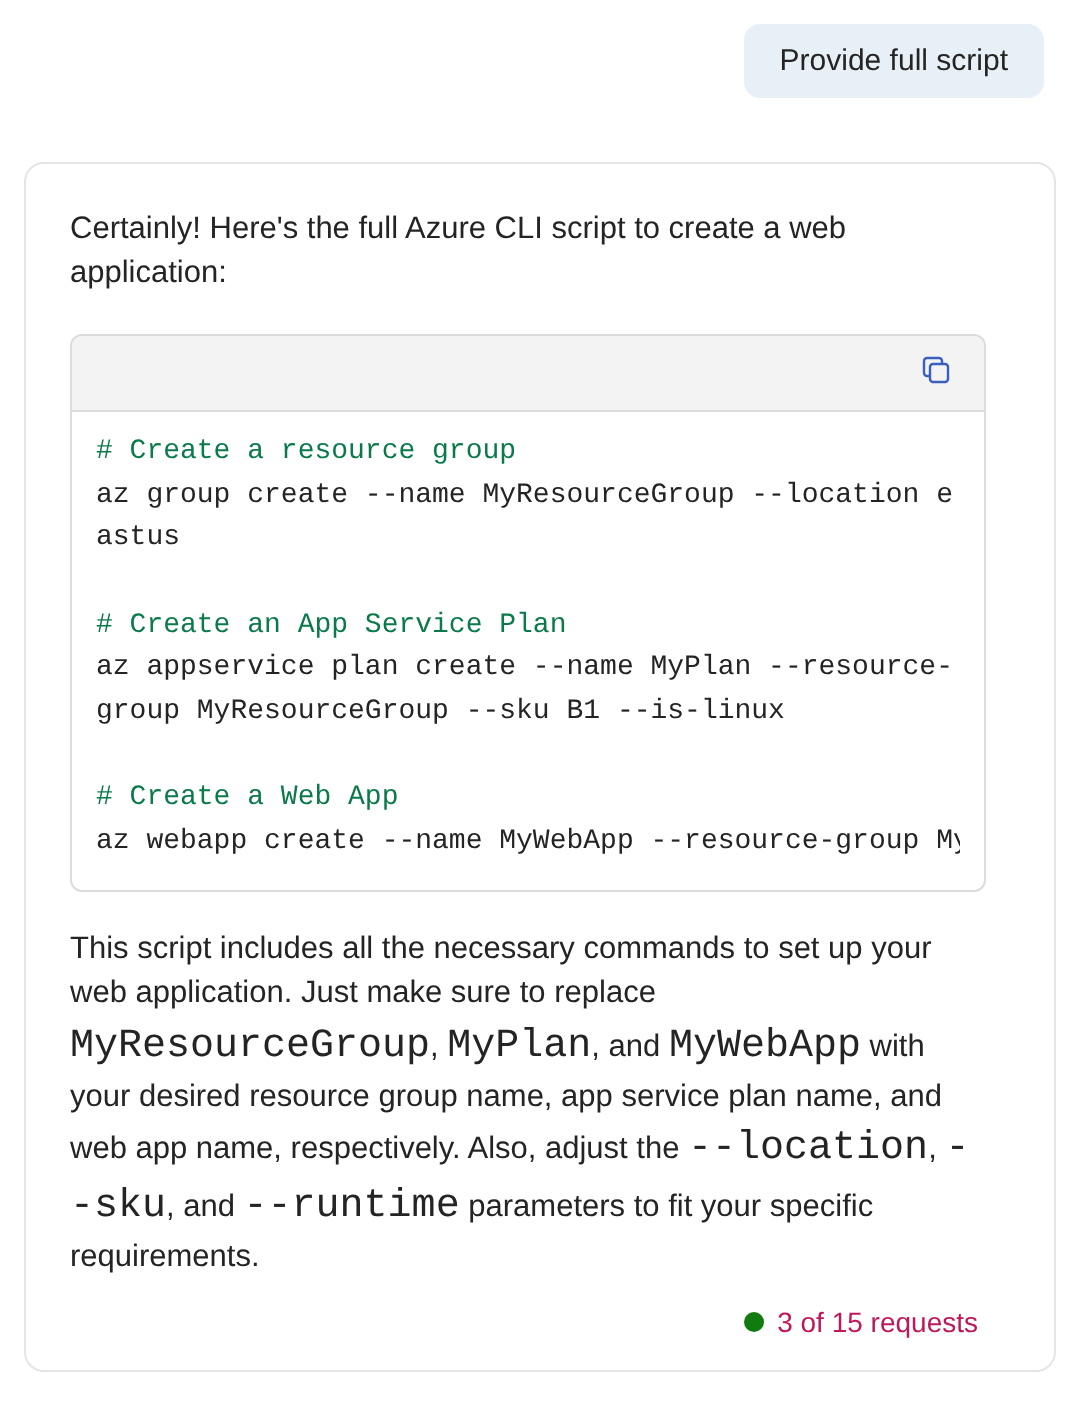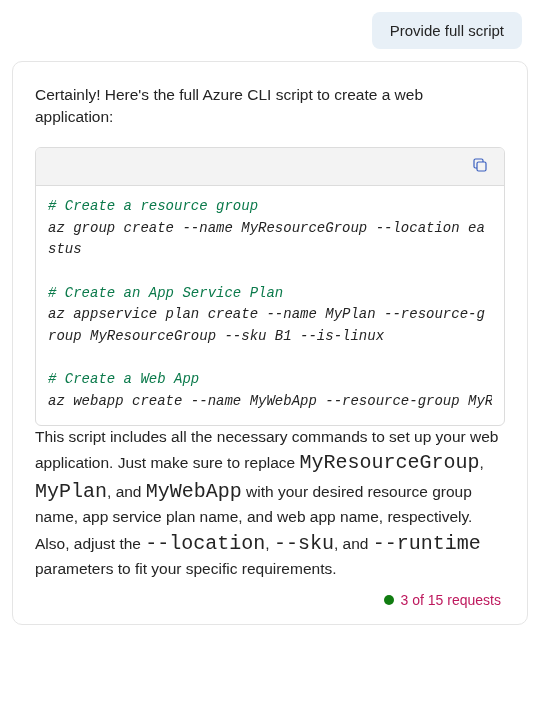--- a/index.html
+++ b/index.html
@@ -11,40 +11,40 @@
       padding: 12px;
       color: #242424;
     }
     .user-bubble {
       background: #e8f0f7;
       border-radius: 8px;
       padding: 10px 18px;
       float: right;
       font-size: 15px;
       color: #242424;
-      margin-bottom: 12px;
+      margin-bottom: 32px;
       margin-right: 6px;
     }
     .clear { clear: both; }
     .card {
       border: 1px solid #e5e5e5;
       border-radius: 10px;
-      padding: 22px 22px 16px 22px;
+      padding: 22px 34px 16px 22px;
       background: #fff;
     }
     .intro {
       font-size: 15.5px;
       line-height: 1.45;
       margin-bottom: 18px;
     }
     .code-block {
       border: 1px solid #dcdcdc;
       border-radius: 6px;
       overflow: hidden;
-      font-style: italic;
+      margin-bottom: 18px;
     }
     .code-header {
       background: #f3f3f3;
       border-bottom: 1px solid #dcdcdc;
       height: 38px;
       display: flex;
       align-items: center;
       justify-content: flex-end;
       padding: 0 10px;
     }

